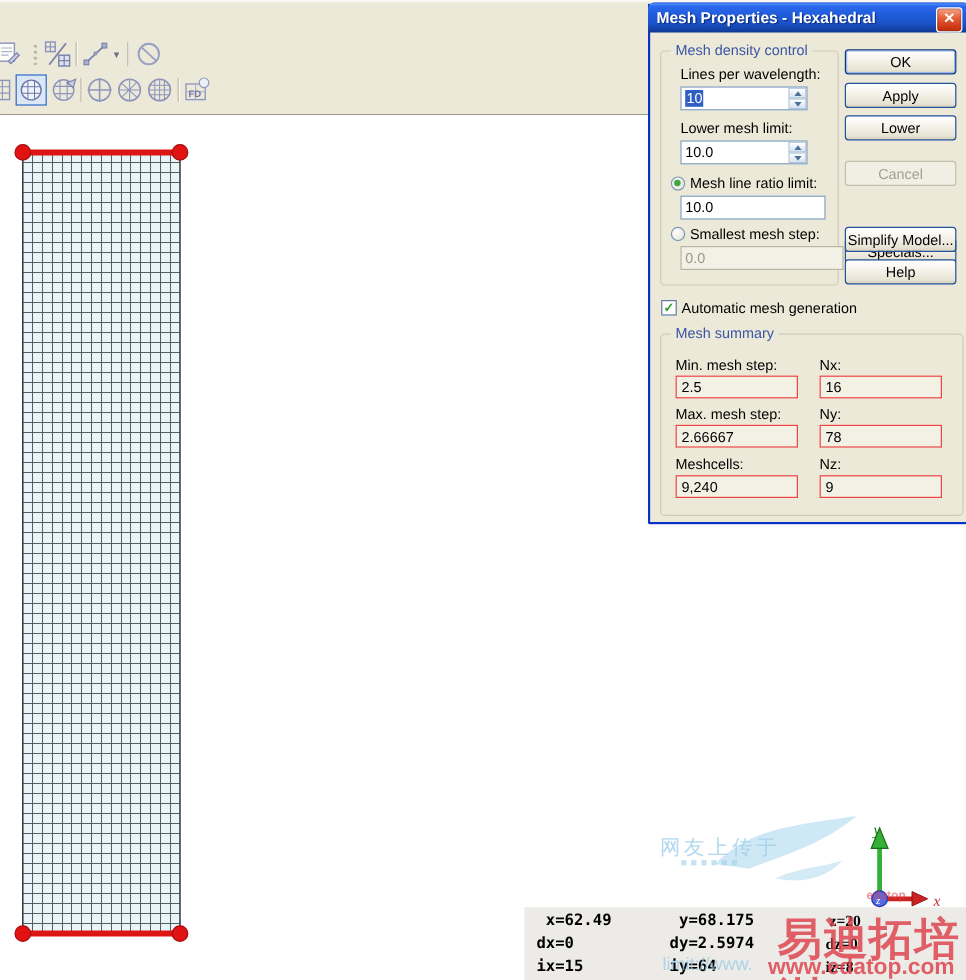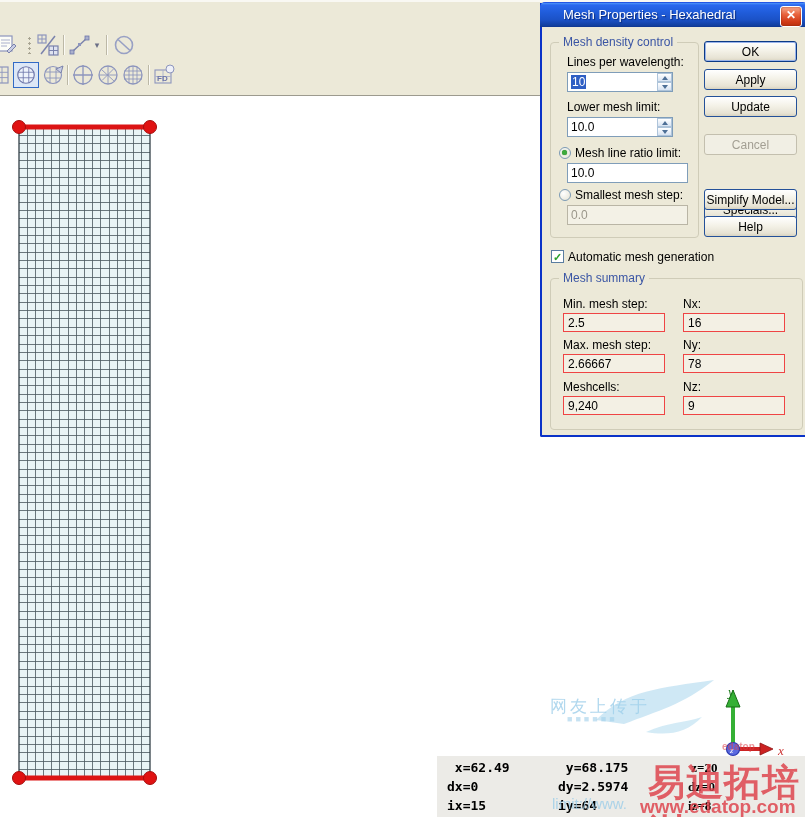--- a/index.html
+++ b/index.html
@@ -28,21 +28,21 @@
   .wm-blue{color:rgba(151,203,232,0.75);}
   .wm-red{color:rgba(221,62,72,0.82);font-weight:bold;}
   
   .dialog{position:absolute;left:540px;top:3px;width:268px;height:434px;
           border:2px solid #0a32c8;border-top:none;border-radius:0 0 2px 2px;
           background:#ece9d8;box-sizing:border-box;z-index:20;}
   .titlebar{position:absolute;left:-2px;top:-1px;width:268px;height:25px;
             border-radius:5px 5px 0 0;
             background:linear-gradient(180deg,#0831d9 0%,#4a90f8 5%,#2a68ee 12%,#1f5bd8 45%,#1b51c6 72%,#123f9f 94%,#0e3690 100%);
             display:flex;align-items:center;}
-  .titletext{color:#fff;font-size:13px;font-weight:normal;padding-left:23px;
+  .titletext{color:#fff;font-size:13px;font-weight:bold;padding-left:7px;
              text-shadow:1px 1px 1px #0a2a7a;white-space:nowrap;}
   .closebtn{position:absolute;right:4px;top:3px;width:20px;height:19px;border:1px solid #fff;
             border-radius:3px;background:linear-gradient(180deg,#f6ab8e 0%,#e8623c 40%,#cf3916 80%,#b93311 100%);
             color:#fff;font:bold 12px/17px "Liberation Sans",sans-serif;text-align:center;
             box-shadow:inset 0 0 2px #8e1f04;}
   .grp{position:absolute;border:1px solid #cfccb8;border-radius:4px;}
   .cap{position:absolute;top:-8px;left:8px;background:#ece9d8;padding:0 4px;
        font-size:12px;color:#3a55a4;white-space:nowrap;}
   .lbl{position:absolute;font-size:12px;color:#000;white-space:nowrap;}
   .xpedit{position:absolute;height:20px;border:1px solid #7f9db9;background:#fff;
@@ -258,21 +258,21 @@
       </div>
 
       <span class="radio on" style="left:8px;top:104px;"></span>
       <span class="lbl" style="left:24px;top:103px;">Mesh line ratio limit:</span>
       <div class="xpedit" style="left:16px;top:120px;width:121px;">
         <span>10.0</span>
       </div>
 
       <span class="radio" style="left:8px;top:146px;"></span>
       <span class="lbl" style="left:24px;top:145px;">Smallest mesh step:</span>
-      <div class="xpedit disabled" style="left:16px;top:162px;width:121px;">
+      <div class="xpedit disabled" style="left:16px;top:162px;width:136px;">
         <span>0.0</span>
       </div>
     </div>
 
     <span class="chk" style="left:9px;top:247px;">✓</span>
     <span class="lbl" style="left:26px;top:247px;">Automatic mesh generation</span>
 
     <div class="grp" style="left:8px;top:275px;width:251px;height:150px;">
       <span class="cap">Mesh summary</span>
 
@@ -299,20 +299,20 @@
         <span>9,240</span>
       </div>
       <span class="lbl" style="left:132px;top:101px;">Nz:</span>
       <div class="sumfield" style="left:132px;top:117px;width:102px;">
         <span>9</span>
       </div>
     </div>
 
     <div class="xpbtn default" style="top:38px;">OK</div>
     <div class="xpbtn" style="top:66px;">Apply</div>
-    <div class="xpbtn" style="top:93px;">Update</div>
+    <div class="xpbtn" style="top:93px;">Lower</div>
     <div class="xpbtn disabled" style="top:131px;">Cancel</div>
     <div class="xpbtn" style="top:148px;margin-top:48px;">Specials...</div>
     <div class="xpbtn" style="top:186px;">Simplify Model...</div>
     <div class="xpbtn" style="top:213px;">Help</div>
   </div>
 
 </div>
 
 </body></html>

